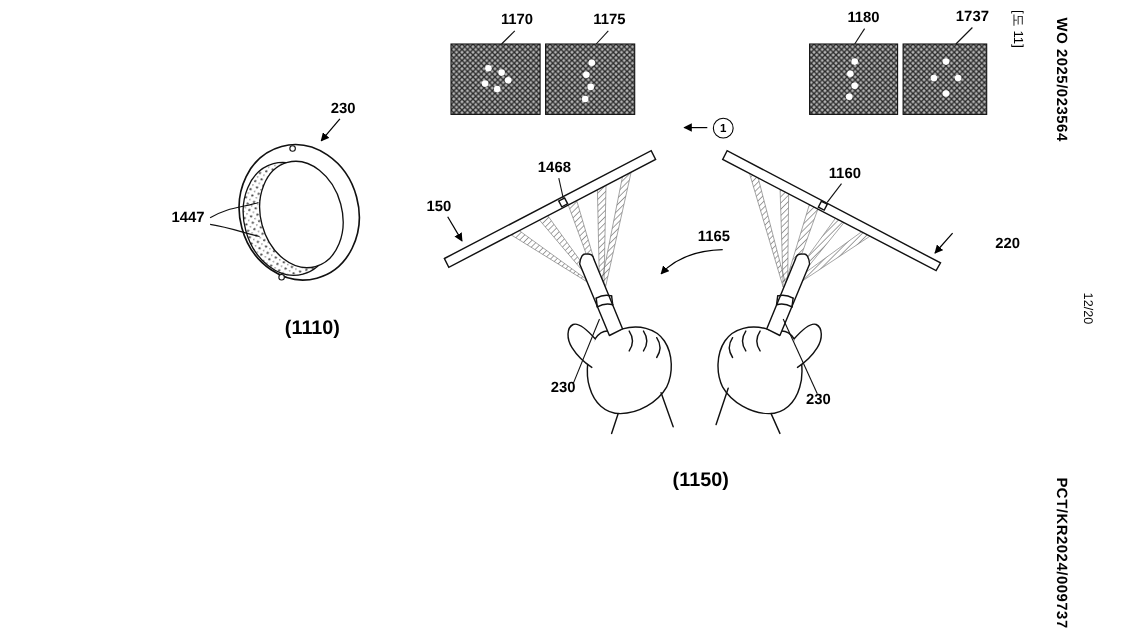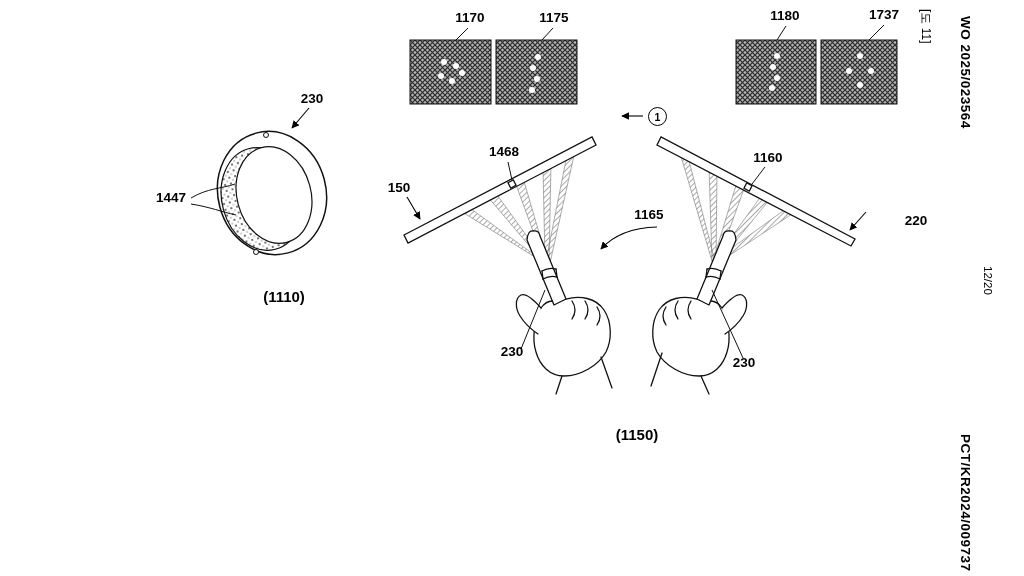--- a/index.html
+++ b/index.html
@@ -1,20 +1,20 @@
 <!DOCTYPE html>
 <html><head>
 <meta charset="utf-8">
 <style>
   html,body{margin:0;padding:0;background:#fff;}
   #page{position:relative;width:1024px;height:576px;background:#fff;overflow:hidden;
         font-family:Liberation Sans, sans-serif;color:#000000;}
   #art{position:absolute;left:0;top:0;}
   .lbl{position:absolute;font-size:13.5px;font-weight:600;text-align:center;line-height:1.1;}
-  .cap{position:absolute;font-size:15px;font-weight:600;text-align:center;}
+  .cap{position:absolute;font-size:18px;font-weight:600;text-align:center;}
   .vtext{position:absolute;transform-origin:0 0;transform:rotate(90deg);white-space:nowrap;}
   .vbold{font-weight:bold;font-size:13.5px;letter-spacing:.5px;}
   .vsmall{font-size:11.5px;}
   .vfig{font-size:12px;}
   .step-circle{position:absolute;left:648px;top:107px;width:17px;height:17px;border:1.3px solid #000;
         border-radius:50%;font-size:10.5px;font-weight:600;display:flex;align-items:center;justify-content:center;}
 </style>
 </head>
 <body>
 

